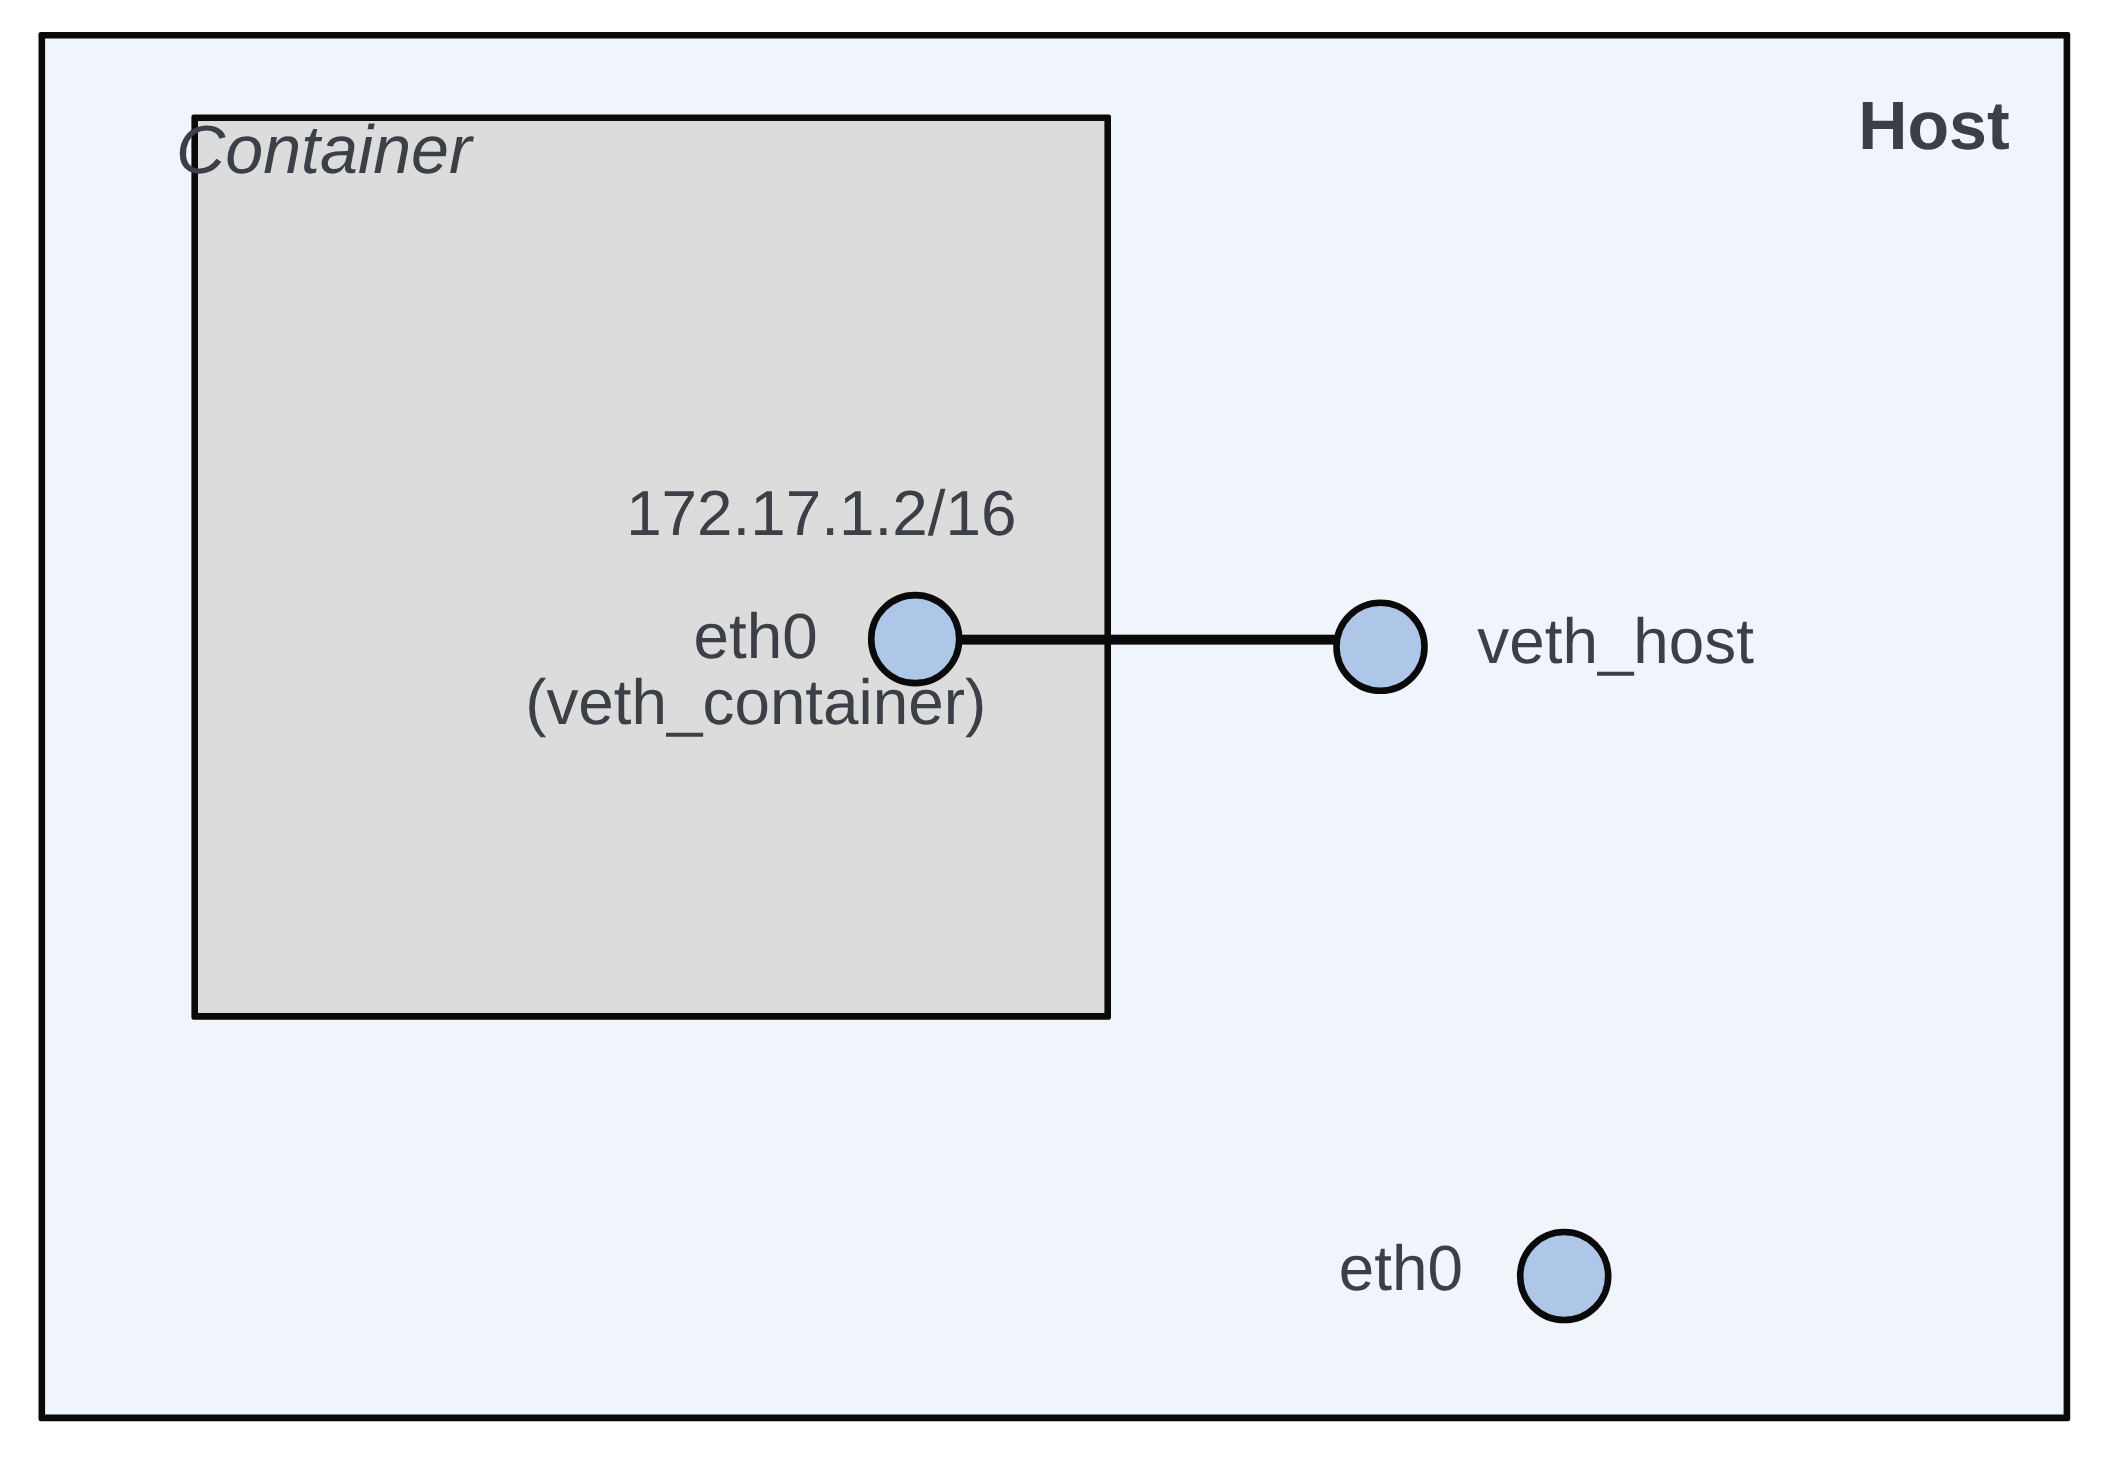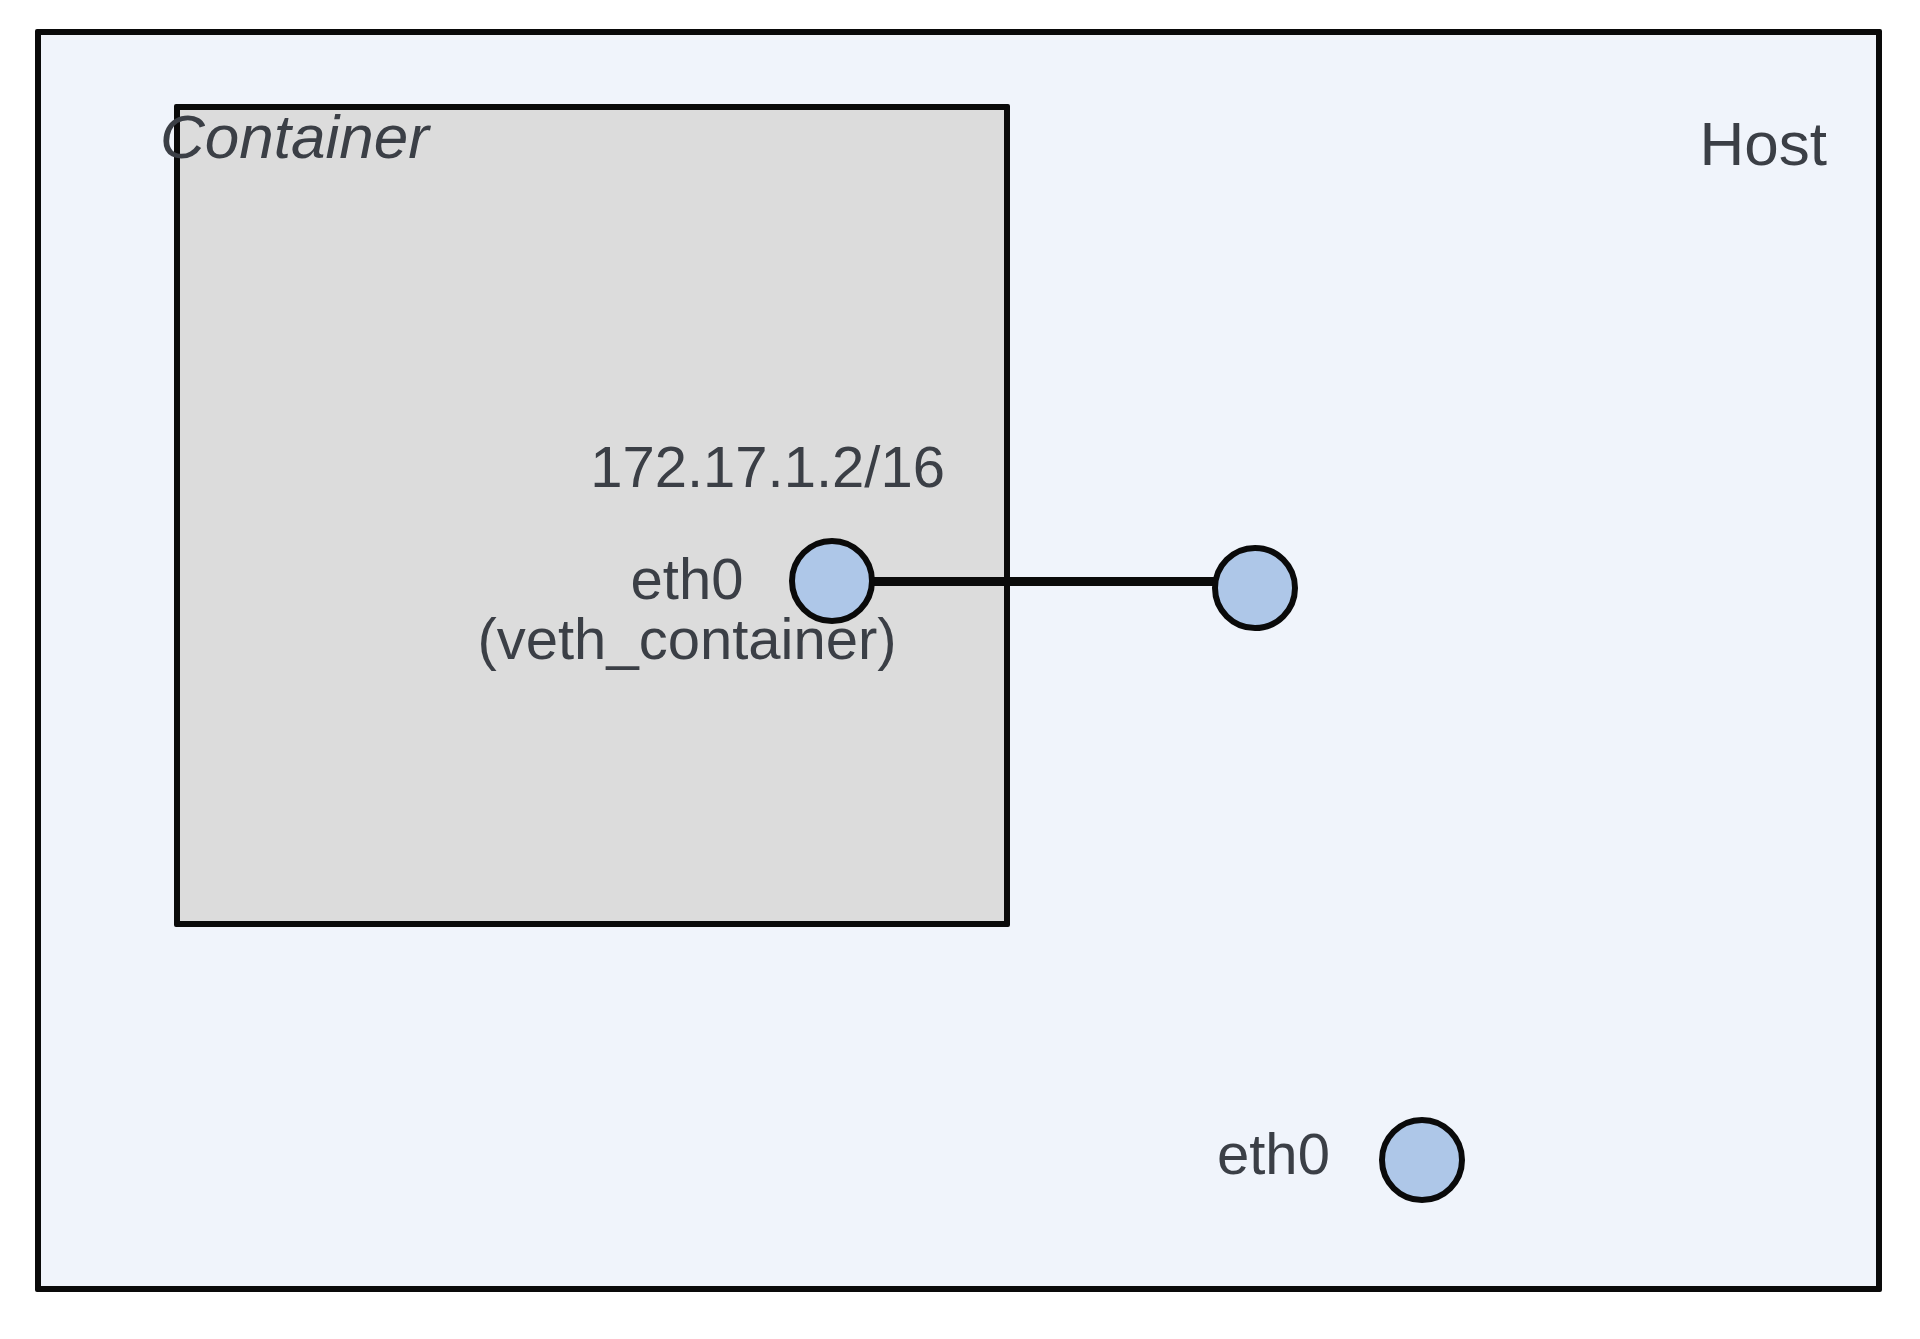--- a/index.html
+++ b/index.html
@@ -24,29 +24,29 @@
     border-radius:2px;
   }
   .container-box{
     left:133px;top:69px;width:836px;height:823px;
     background:var(--container-fill);
     border-radius:2px;
   }
   .label{position:absolute;white-space:nowrap;line-height:1;}
   .host-label{
     top:84px;right:93px;
-    font-size:62px;font-weight:normal;margin-top:29px;
+    font-size:62px;font-weight:bold;
   }
   .container-label{
     left:160px;top:106px;
     font-size:62px;
     font-style:italic;
   }
   .ip-label{
-    right:975px;top:438px;
+    right:996px;top:438px;
     font-size:58px;
   }
   .veth-container-label{
     left:427px;top:549px;width:520px;
     font-size:58px;line-height:60px;text-align:center;white-space:pre-line;
   }
   .veth-host-label{
     left:1343px;top:555px;
     font-size:58px;
   }
@@ -86,18 +86,19 @@
 
   <div class="label veth-container-label">eth0
 (veth_container)</div>
 
   <div class="connector"></div>
 
   <div class="node node-veth-container"></div>
 
   <div class="node node-veth-host"></div>
 
+  <div class="label veth-host-label">veth_host</div>
 
   <div class="label host-eth0-label">eth0</div>
 
   <div class="node node-host-eth0"></div>
 
 </div>
 
 </body></html>

